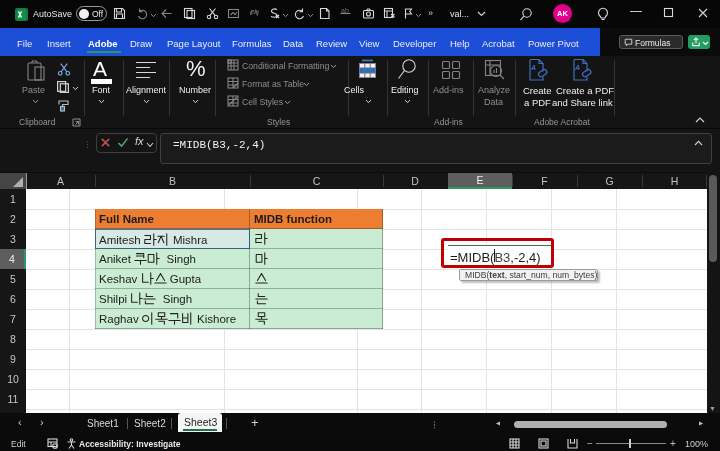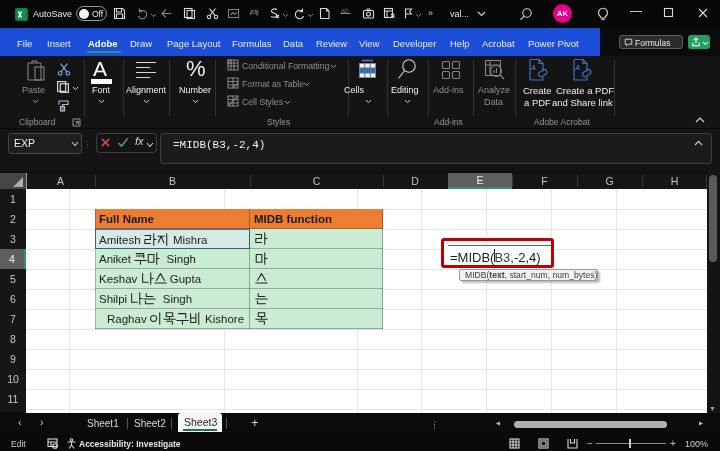--- a/index.html
+++ b/index.html
@@ -301,23 +301,20 @@
  <span class="btnlabel" style="left:556px;top:29px;font-size:9.5px">Create a PDF</span>
  <span class="btnlabel" style="left:552px;top:41px;font-size:9.5px">and Share link</span>
  <span class="glabel" style="left:534px">Adobe Acrobat</span>
  <span class="gsep" style="left:614px"></span>
  <svg class="abs" style="left:695px;top:61px" width="10" height="6" viewBox="0 0 10 6" fill="none" stroke="#cfcfcf" stroke-width="1.2">
         <path d="M1 5 L5 1 L9 5"></path>
       </svg>
 </div>
 <span class="abs" style="left:0;top:128px;width:720px;height:1px;background:#080808"></span>
     <div id="fbar">
- <span id="nbox">EXP<svg class="abs" style="left:62px;top:7px" width="8" height="6" viewBox="0 0 8 6" fill="none" stroke="#d0d0d0" stroke-width="1.1">
-          <path d="M1 1 L4 4.5 L7 1"></path>
-        </svg></span>
  <span class="abs" style="left:85px;top:11px;color:#7a7a7a;font-size:8px;display:inline-block;transform:rotate(90deg)">…</span>
  <span class="abs" style="left:96px;top:4px;width:61px;height:20px;border:1px solid #3f3f3f;border-radius:4px"></span>
       <svg class="abs" style="left:100px;top:8px" width="11" height="11" viewBox="0 0 12 12" stroke="#c14f4f" stroke-width="1.7" fill="none">
         <path d="M2 2 l8 8 M10 2 l-8 8"></path>
       </svg>
  <svg class="abs" style="left:117px;top:8px" width="12" height="11" viewBox="0 0 13 12" stroke="#54a66c" stroke-width="1.7" fill="none">
         <path d="M1.5 6.5 L5 10 L11.5 1.5"></path>
       </svg>
  <span class="abs" style="left:135px;top:6px;font-style:italic;font-size:11px;color:#d8d8d8">fx</span>
  <svg class="abs" style="left:146px;top:13px" width="8" height="6" viewBox="0 0 8 6" fill="none" stroke="#d0d0d0" stroke-width="1.1">
@@ -384,21 +381,21 @@
  <div class="cell" style="left:95px;top:60px;width:155px;background:#c9ecd2;padding-left:4px">Aniket <svg class="kr" width="13" height="13" viewBox="0 0 16 16">
           <path d="M3 2H12V7 M3 5H12 M1 10.5H15 M8 10.5V15"></path>
         </svg><svg class="kr" width="13" height="13" viewBox="0 0 16 16">
           <path d="M1.5 3H8.5V12.5H1.5Z M12 1V15 M12 8H15"></path>
         </svg>&nbsp; Singh</div>
  <div class="cell" style="left:95px;top:100px;width:155px;background:#c9ecd2;padding-left:4px">Shilpi <svg class="kr" width="13" height="13" viewBox="0 0 16 16">
           <path d="M2 2V12.5H9 M12 1V15 M12 8H15"></path>
         </svg><svg class="kr" width="13" height="13" viewBox="0 0 16 16">
           <path d="M4 2V5.5H12 M1 8.5H15 M3 11V14.5H13"></path>
         </svg>&nbsp; Singh</div>
- <div class="cell" style="left:95px;top:120px;width:155px;background:#c9ecd2;padding-left:12px">Raghav <svg class="kr" width="13" height="13" viewBox="0 0 16 16">
+ <div class="cell" style="left:95px;top:120px;width:155px;background:#c9ecd2;padding-left:4px">Raghav <svg class="kr" width="13" height="13" viewBox="0 0 16 16">
           <path d="M8.3 8 a3.8 3.8 0 1 1 -7.6 0 a3.8 3.8 0 1 1 7.6 0 M12 1V15"></path>
         </svg><svg class="kr" width="13" height="13" viewBox="0 0 16 16">
           <path d="M4 1H12V5.5H4Z M8 6.5V8.5 M1 9H15 M4.5 11.5H11.5V15"></path>
         </svg><svg class="kr" width="13" height="13" viewBox="0 0 16 16">
           <path d="M3 2H12V7.5 M1 10.5H15 M8 10.5V15"></path>
         </svg><svg class="kr" width="13" height="13" viewBox="0 0 16 16">
           <path d="M2 2V13 M8.5 2V13 M2 7.5H8.5 M2 13H8.5 M12 1V15"></path>
         </svg> Kishore</div>
  <div class="cell" style="left:250px;top:40px;width:133px;background:#c9ecd2;padding-left:5px"><svg class="kr" width="13" height="13" viewBox="0 0 16 16">
           <path d="M1 3H8V8H1V13H8 M12 1V15 M12 8H15"></path>

